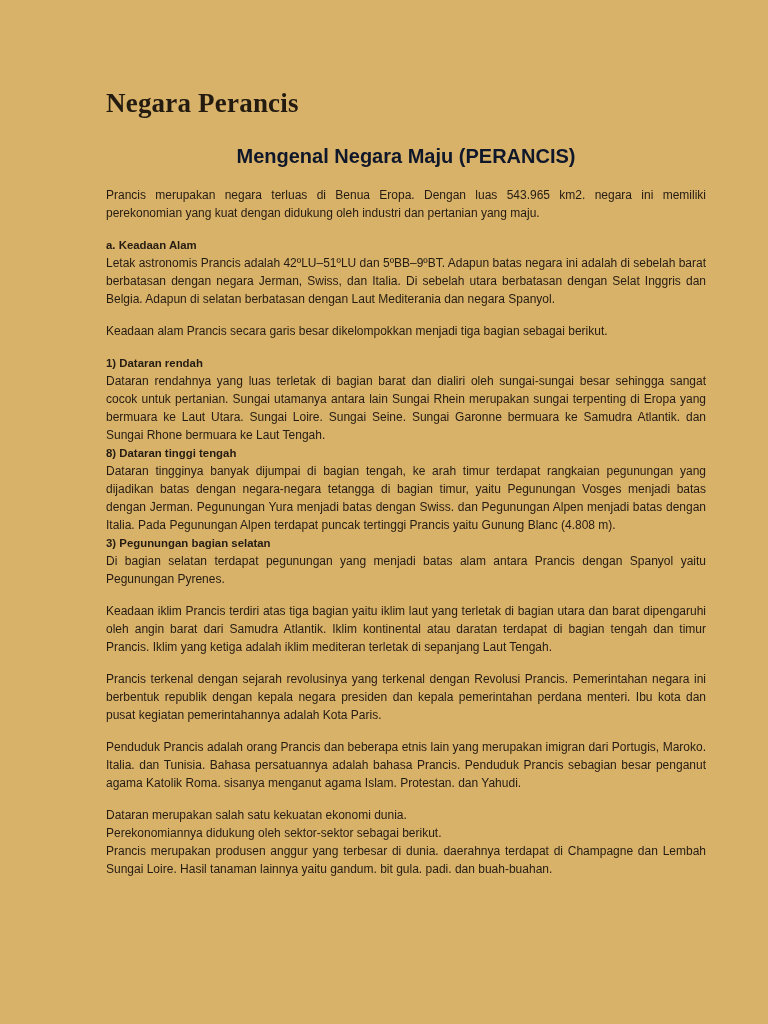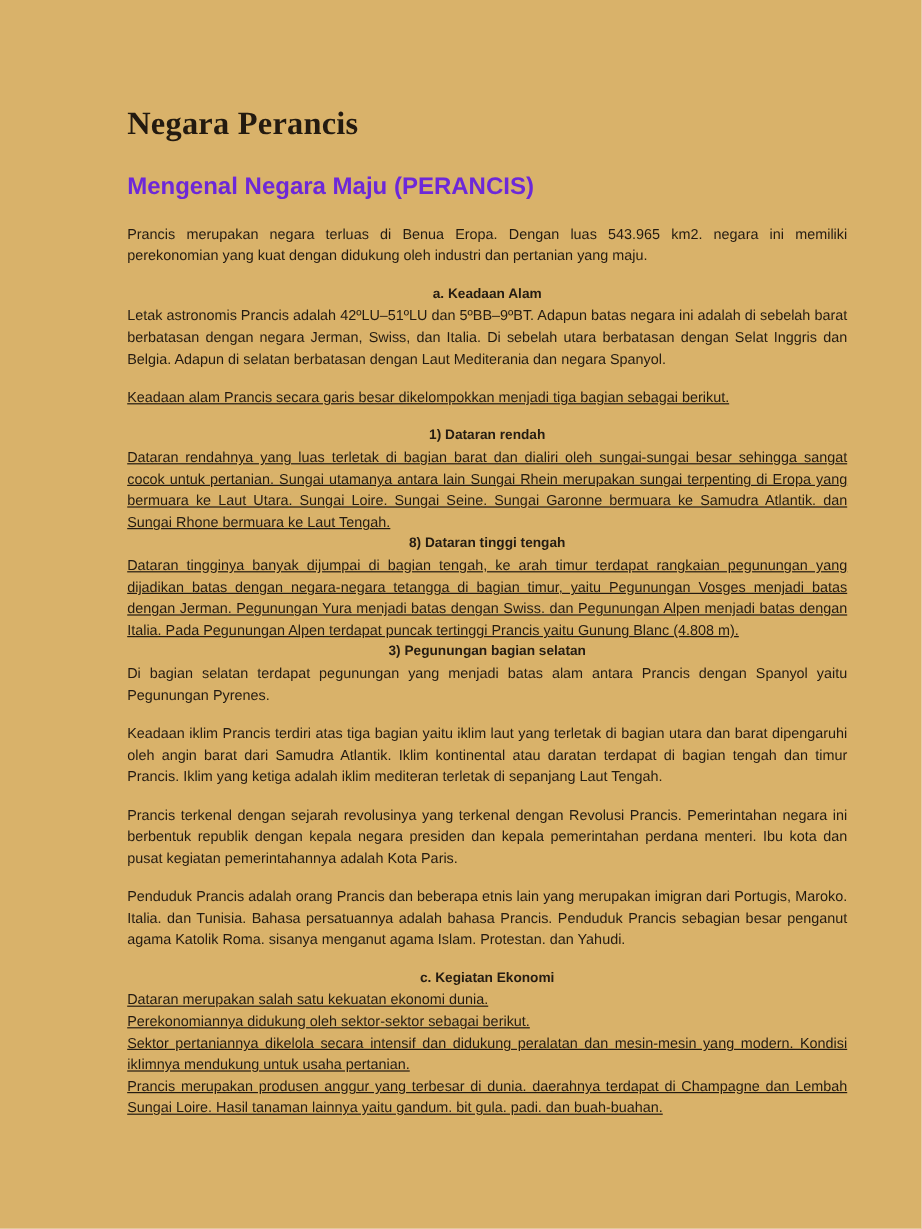--- a/index.html
+++ b/index.html
@@ -32,41 +32,40 @@
     font-weight: bold;
     font-size: 27px;
     color: #231a10;
     margin: 0 0 26px 0;
     letter-spacing: 0.2px;
   }
   .doc-subtitle {
     font-family: "Liberation Sans", sans-serif;
     font-weight: bold;
     font-size: 20px;
-    color: #6d28d9;
+    color: #0f172a;
     margin: 0 0 18px 0;
+    text-align: center;
   }
   p.para {
     font-size: 12px;
     line-height: 18px;
     color: #241b11;
     margin: 0 0 14px 0;
     text-align: justify;
   }
   p.para.tight {
     margin-bottom: 0;
-    text-decoration: underline;
   }
   .heading {
     font-size: 11.4px;
     line-height: 18px;
     font-weight: bold;
     color: #241b11;
     margin: 0;
-    text-align: center;
   }
   .block {
     margin-bottom: 14px;
   }
   .block:last-child {
     margin-bottom: 0;
   }
 </style>
 </head>
 <body>
@@ -101,25 +100,23 @@
     </div>
 
     <p class="para">Keadaan iklim Prancis terdiri atas tiga bagian yaitu iklim laut yang terletak di bagian utara dan barat dipengaruhi oleh angin barat dari Samudra Atlantik. Iklim kontinental atau daratan terdapat di bagian tengah dan timur Prancis. Iklim yang ketiga adalah iklim mediteran terletak di sepanjang Laut Tengah.</p>
 
     <div>
       <p class="para">Prancis terkenal dengan sejarah revolusinya yang terkenal dengan Revolusi Prancis. Pemerintahan negara ini berbentuk republik dengan kepala negara presiden dan kepala pemerintahan perdana menteri. Ibu kota dan pusat kegiatan pemerintahannya adalah Kota Paris.</p>
       <p class="para">Penduduk Prancis adalah orang Prancis dan beberapa etnis lain yang merupakan imigran dari Portugis, Maroko. Italia. dan Tunisia. Bahasa persatuannya adalah bahasa Prancis. Penduduk Prancis sebagian besar penganut agama Katolik Roma. sisanya menganut agama Islam. Protestan. dan Yahudi.</p>
     </div>
 
     <div>
-      <div class="heading">c. Kegiatan Ekonomi</div>
       <p class="para tight">Dataran merupakan salah satu kekuatan ekonomi dunia.</p>
       <p class="para tight">Perekonomiannya didukung oleh sektor-sektor sebagai berikut.</p>
 
       <div>
-        <p class="para tight">Sektor pertaniannya dikelola secara intensif dan didukung peralatan dan mesin-mesin yang modern. Kondisi ikIimnya mendukung untuk usaha pertanian.</p>
         <p class="para tight">Prancis merupakan produsen anggur yang terbesar di dunia. daerahnya terdapat di Champagne dan Lembah Sungai Loire. Hasil tanaman lainnya yaitu gandum. bit gula. padi. dan buah-buahan.</p>
       </div>
 
     </div>
 
   </div>
 </div>
 
 </body></html>

